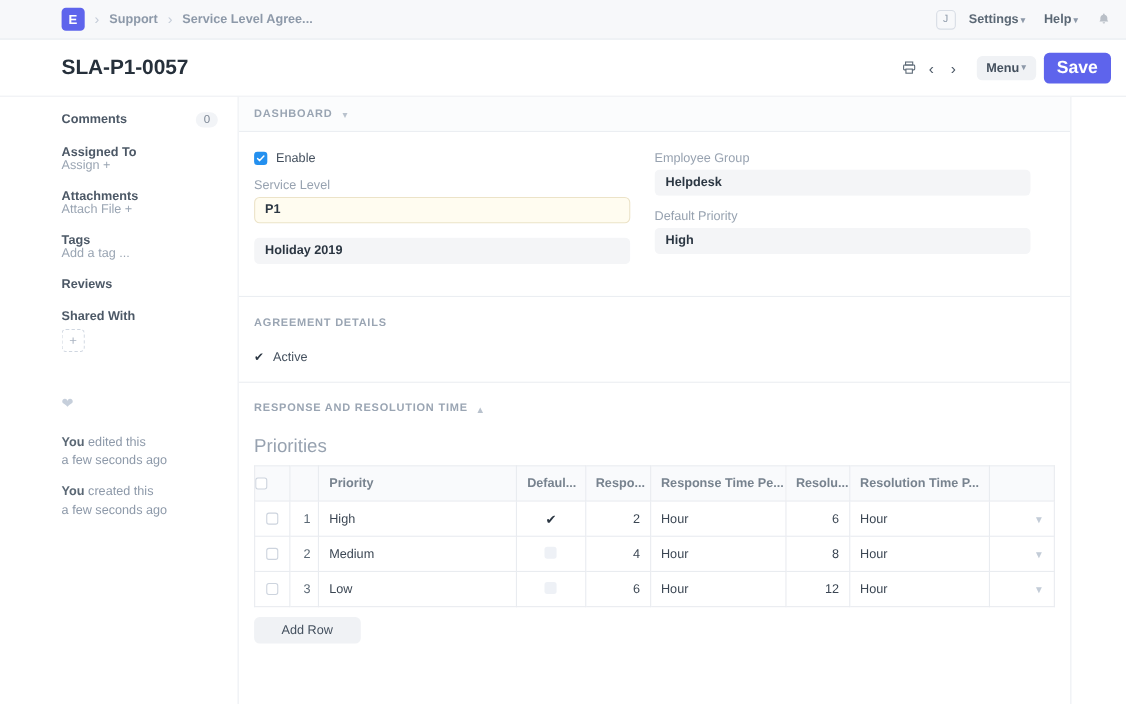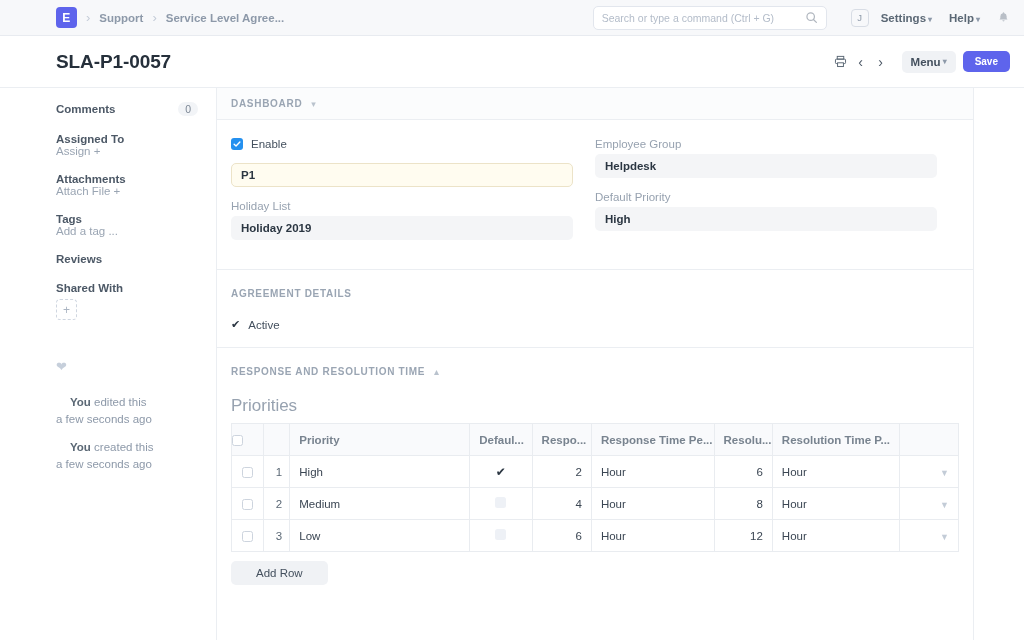--- a/index.html
+++ b/index.html
@@ -95,21 +95,21 @@
   .menu-btn {
     background: #f0f2f5; border: none; border-radius: 5px;
     font-family: "Liberation Sans", sans-serif;
     font-size: 11.5px; font-weight: bold; color: #44505e;
     padding: 5px 9px; margin-left: 11px;
     display: flex; align-items: center; text-align: center;
   }
   .save-btn {
     background: #5e64ec; border: none; border-radius: 5px;
     font-family: "Liberation Sans", sans-serif;
-    font-size: 10px; font-weight: bold; color: #fff;
+    font-size: 16px; font-weight: bold; color: #fff;
     padding: 5px 12px; margin-left: 7px;
   }
 
   
   .layout { display: flex; height: calc(640px - 36px - 52px); }
 
   
   .sidebar {
     width: 216px; flex: none;
     padding: 14px 18px 0 56px;
@@ -133,21 +133,21 @@
   .side-gap { margin-bottom: 17px; }
   .plus-box {
     width: 21px; height: 21px;
     border: 1px dashed #cfd6e0; border-radius: 4px;
     display: flex; align-items: center; justify-content: center;
     color: #a9b3c1; font-size: 12px; line-height: 1;
     margin-top: 5px;
   }
   .heart { margin-top: 39px; color: #c6cfdb; font-size: 13px; }
   .log { margin-top: 20px; font-size: 11.5px; color: #8d99a9; line-height: 1.45; }
-  .log b { color: #5b6875; margin-left: 14px; }
+  .log b { color: #5b6875; }
   .log-block { margin-bottom: 12px; }
 
   
   .main {
     flex: 1;
     border-left: 1px solid #ebeef2;
     border-right: 1px solid #ebeef2;
     margin-right: 50px;
     background: #fff;
     overflow: hidden;
@@ -243,27 +243,20 @@
 <body>
 
 <div class="navbar">
   <div class="logo">E</div>
   <span class="crumb-sep">›</span>
   <span class="crumb">Support</span>
   <span class="crumb-sep">›</span>
   <span class="crumb">Service Level Agree...</span>
 
   <div class="nav-right">
-    <div class="searchbox">
-      <input placeholder="Search or type a command (Ctrl + G)" style="">
-      <svg class="search-icon" viewBox="0 0 16 16">
-        <circle cx="7" cy="7" r="4.6" fill="none" stroke="#6f7b8a" stroke-width="1.5"></circle>
-        <line x1="10.4" y1="10.4" x2="14" y2="14" stroke="#6f7b8a" stroke-width="1.5" stroke-linecap="round"></line>
-      </svg>
-    </div>
     <div class="avatar-box">J</div>
     <div class="nav-link">
       <span>Settings</span><span class="caret-d">▾</span>
     </div>
     <div class="nav-link">
       <span>Help</span><span class="caret-d">▾</span>
     </div>
     <svg class="bell" viewBox="0 0 16 16">
       <path d="M8 1.6a.9.9 0 0 1 .9.9v.4a3.9 3.9 0 0 1 3 3.8v2.1l1 1.7H3.1l1-1.7V6.7a3.9 3.9 0 0 1 3-3.8v-.4a.9.9 0 0 1 .9-.9z" fill="#6f7b8a"></path>
       <path d="M6.6 11.4h2.8a1.4 1.4 0 0 1-2.8 0z" fill="#6f7b8a"></path>
@@ -344,24 +337,24 @@
         <div class="col">
           <div class="cbrow">
             <span class="cb">
               <svg viewBox="0 0 10 10">
                   <path d="M1.4 5.2 L3.8 7.5 L8.6 2.4" fill="none" stroke="#fff" stroke-width="1.7" stroke-linecap="round" stroke-linejoin="round"></path>
                 </svg>
             </span>
             <span class="cb-label">Enable</span>
           </div>
 
+          <div class="flabel">Service Level</div>
           <div class="fval hl">P1</div>
 
 
-          <div class="flabel">Holiday List</div>
           <div class="fval">Holiday 2019</div>
         </div>
 
         <div class="col">
           <div class="flabel">Employee Group</div>
           <div class="fval">Helpdesk</div>
 
           <div class="flabel">Default Priority</div>
           <div class="fval">High</div>
         </div>

